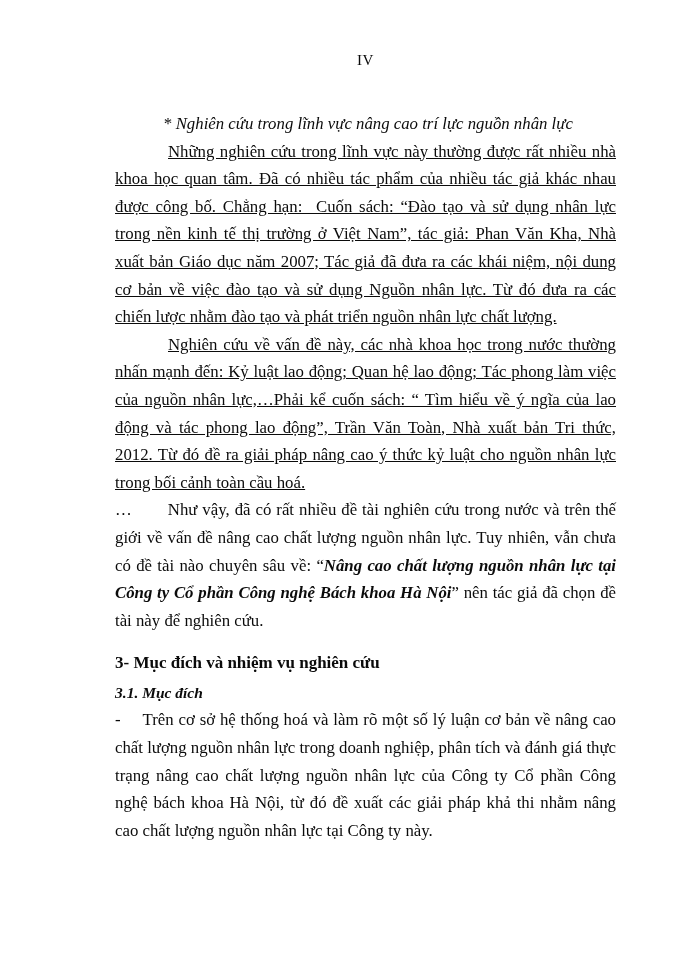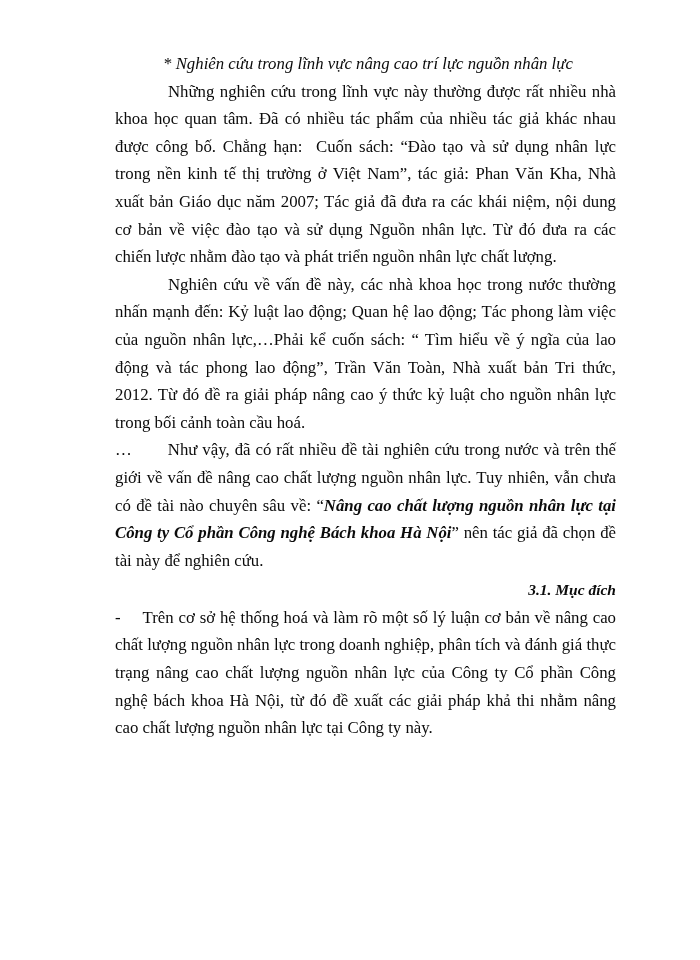--- a/index.html
+++ b/index.html
@@ -32,43 +32,45 @@
   .block { margin: 0; }
   .note {
     font-style: italic;
     padding-left: 5px;
     text-align: center;
   }
   .para {
     text-align: justify;
     text-justify: inter-word;
   }
-  .para.indent { text-indent: 53px; }
+  .para.indent { text-indent: 53px; text-decoration: underline; }
   .heading {
     font-weight: 700;
     font-size: 17px;
     margin-top: 15px;
     text-align: left;
   }
   .subheading {
     font-weight: 700;
     font-style: italic;
     font-size: 15.5px;
     margin-top: 2px;
-    text-align: right;
+    text-align: left;
   }
   .tab { display: inline-block; }
   .bullet-gap { display: inline-block; }
   .bi { font-weight: 700; font-style: italic; }
 </style>
 </head>
 <body>
 
 <div class="page">
+  <div class="page-number">IV</div>
   <div class="doc">
       <div class="block note">* Nghiên cứu trong lĩnh vực nâng cao trí lực nguồn nhân lực</div>
       <div class="block para indent"><span>Những nghiên cứu trong lĩnh vực này thường được rất nhiều nhà khoa học quan tâm. Đã có nhiều tác phẩm của nhiều tác giả khác nhau được công bố. Chẳng hạn:&nbsp; Cuốn sách: “Đào tạo và sử dụng nhân lực trong nền kinh tế thị trường ở Việt Nam”, tác giả: Phan Văn Kha, Nhà xuất bản Giáo dục năm 2007; Tác giả đã đưa ra các khái niệm, nội dung cơ bản về việc đào tạo và sử dụng Nguồn nhân lực. Từ đó đưa ra các chiến lược nhằm đào tạo và phát triển nguồn nhân lực chất lượng.</span></div>
       <div class="block para indent"><span>Nghiên cứu về vấn đề này, các nhà khoa học trong nước thường nhấn mạnh đến: Kỷ luật lao động; Quan hệ lao động; Tác phong làm việc của nguồn nhân lực,…Phải kể cuốn sách: “ Tìm hiểu về ý ngĩa của lao động và tác phong lao động”, Trần Văn Toàn, Nhà xuất bản Tri thức, 2012. Từ đó đề ra giải pháp nâng cao ý thức kỷ luật cho nguồn nhân lực trong bối cảnh toàn cầu hoá.</span></div>
       <div class="block para"><span>…</span><span class="tab" style="width: 36px;"></span><span>Như vậy, đã có rất nhiều đề tài nghiên cứu trong nước và trên thế giới về vấn đề nâng cao chất lượng nguồn nhân lực. Tuy nhiên, vẫn chưa có đề tài nào chuyên sâu về: “</span><span class="bi">Nâng cao chất lượng nguồn nhân lực tại Công ty Cổ phần Công nghệ Bách khoa Hà Nội</span><span>” nên tác giả đã chọn đề tài này để nghiên cứu.</span></div>
+      <div class="block heading">3- Mục đích và nhiệm vụ nghiên cứu</div>
       <div class="block subheading">3.1. Mục đích</div>
       <div class="block para"><span>-</span><span class="bullet-gap" style="width: 22px;"></span><span>Trên cơ sở hệ thống hoá và làm rõ một số lý luận cơ bản về nâng cao chất lượng nguồn nhân lực trong doanh nghiệp, phân tích và đánh giá thực trạng nâng cao chất lượng nguồn nhân lực của Công ty Cổ phần Công nghệ bách khoa Hà Nội, từ đó đề xuất các giải pháp khả thi nhằm nâng cao chất lượng nguồn nhân lực tại Công ty này.</span></div>
     </div>
 </div>
 
 </body></html>

